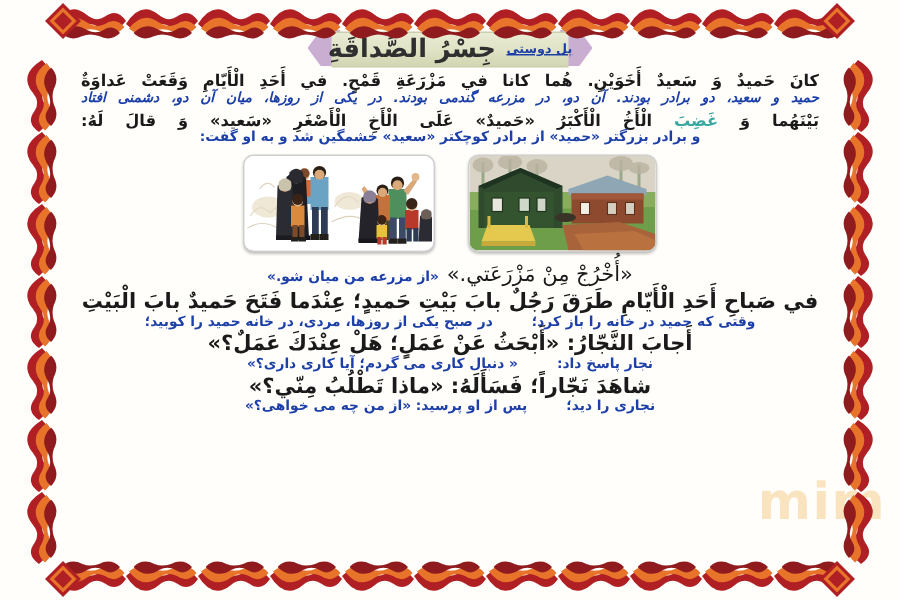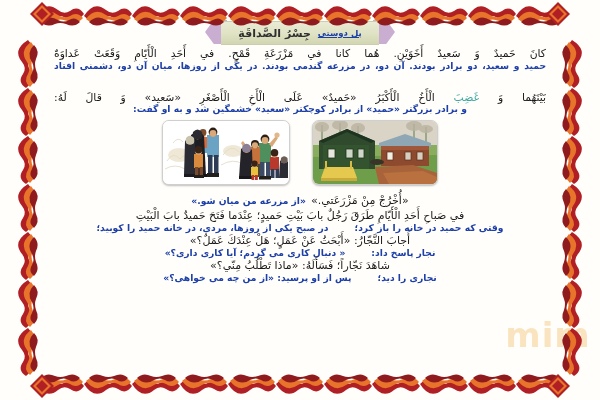--- a/index.html
+++ b/index.html
@@ -83,21 +83,21 @@
     top: 0px;
     width: 22px;
     height: 24px;
     background: #c9aed2;
     clip-path: polygon(40% 0%, 100% 0%, 100% 100%, 40% 100%, 0% 50%);
   }
   .banner-cap.left  { left: 0px; }
   .banner-cap.right { right: 0px; transform: scaleX(-1); }
 
   .banner-ar {
-    font-size: 11px;
+    font-size: 17px;
     font-weight: bold;
     color: #2f2f2f;
     white-space: nowrap;
     direction: rtl;
   }
   .banner-fa {
     font-size: 8.5px;
     font-weight: bold;
     color: #1c3fa8;
     white-space: nowrap;
@@ -121,22 +121,22 @@
   .fa {
     font-size: 9.2px;
     color: #1c3fa8;
     font-weight: bold;
     letter-spacing: 0.1px;
     text-align: center;
   }
   .hl { color: #3aa8a0; margin-top: 20px; }
 
   .block { margin-bottom: 1px; }
-  .ar-l { margin-bottom: 0px; }
-  .fa-l { margin-bottom: 20px; }
+  .ar-l { margin-bottom: 0px; font-weight: bold; }
+  .fa-l { margin-bottom: 3px; font-style: italic; }
 
   
   .row-just { text-align: justify; text-align-last: justify; padding: 0 2px; }
 
   
   .pics {
     display: flex;
     flex-direction: row;
     justify-content: center;
     align-items: flex-start;
@@ -148,21 +148,21 @@
     border-radius: 7px;
     overflow: hidden;
     background: #fff;
     box-shadow: 0 1px 2px rgba(0,0,0,0.25);
   }
   .pic.left  { width: 124px; height: 63px; border: 1px solid #cfcfcf; }
   .pic.right { width: 126px; height: 63px; border: 1px solid #cfcfcf; }
 
   
   .speech { text-align: center; direction: rtl; white-space: nowrap; }
-  .speech .ar { font-size: 11px; }
+  .speech .ar { font-size: 14px; }
   .speech .fa { font-size: 9.2px; }
 
   .two-col {
     display: flex;
     flex-direction: row;
     justify-content: center;
     align-items: baseline;
     gap: 26px;
     direction: rtl;
   }

